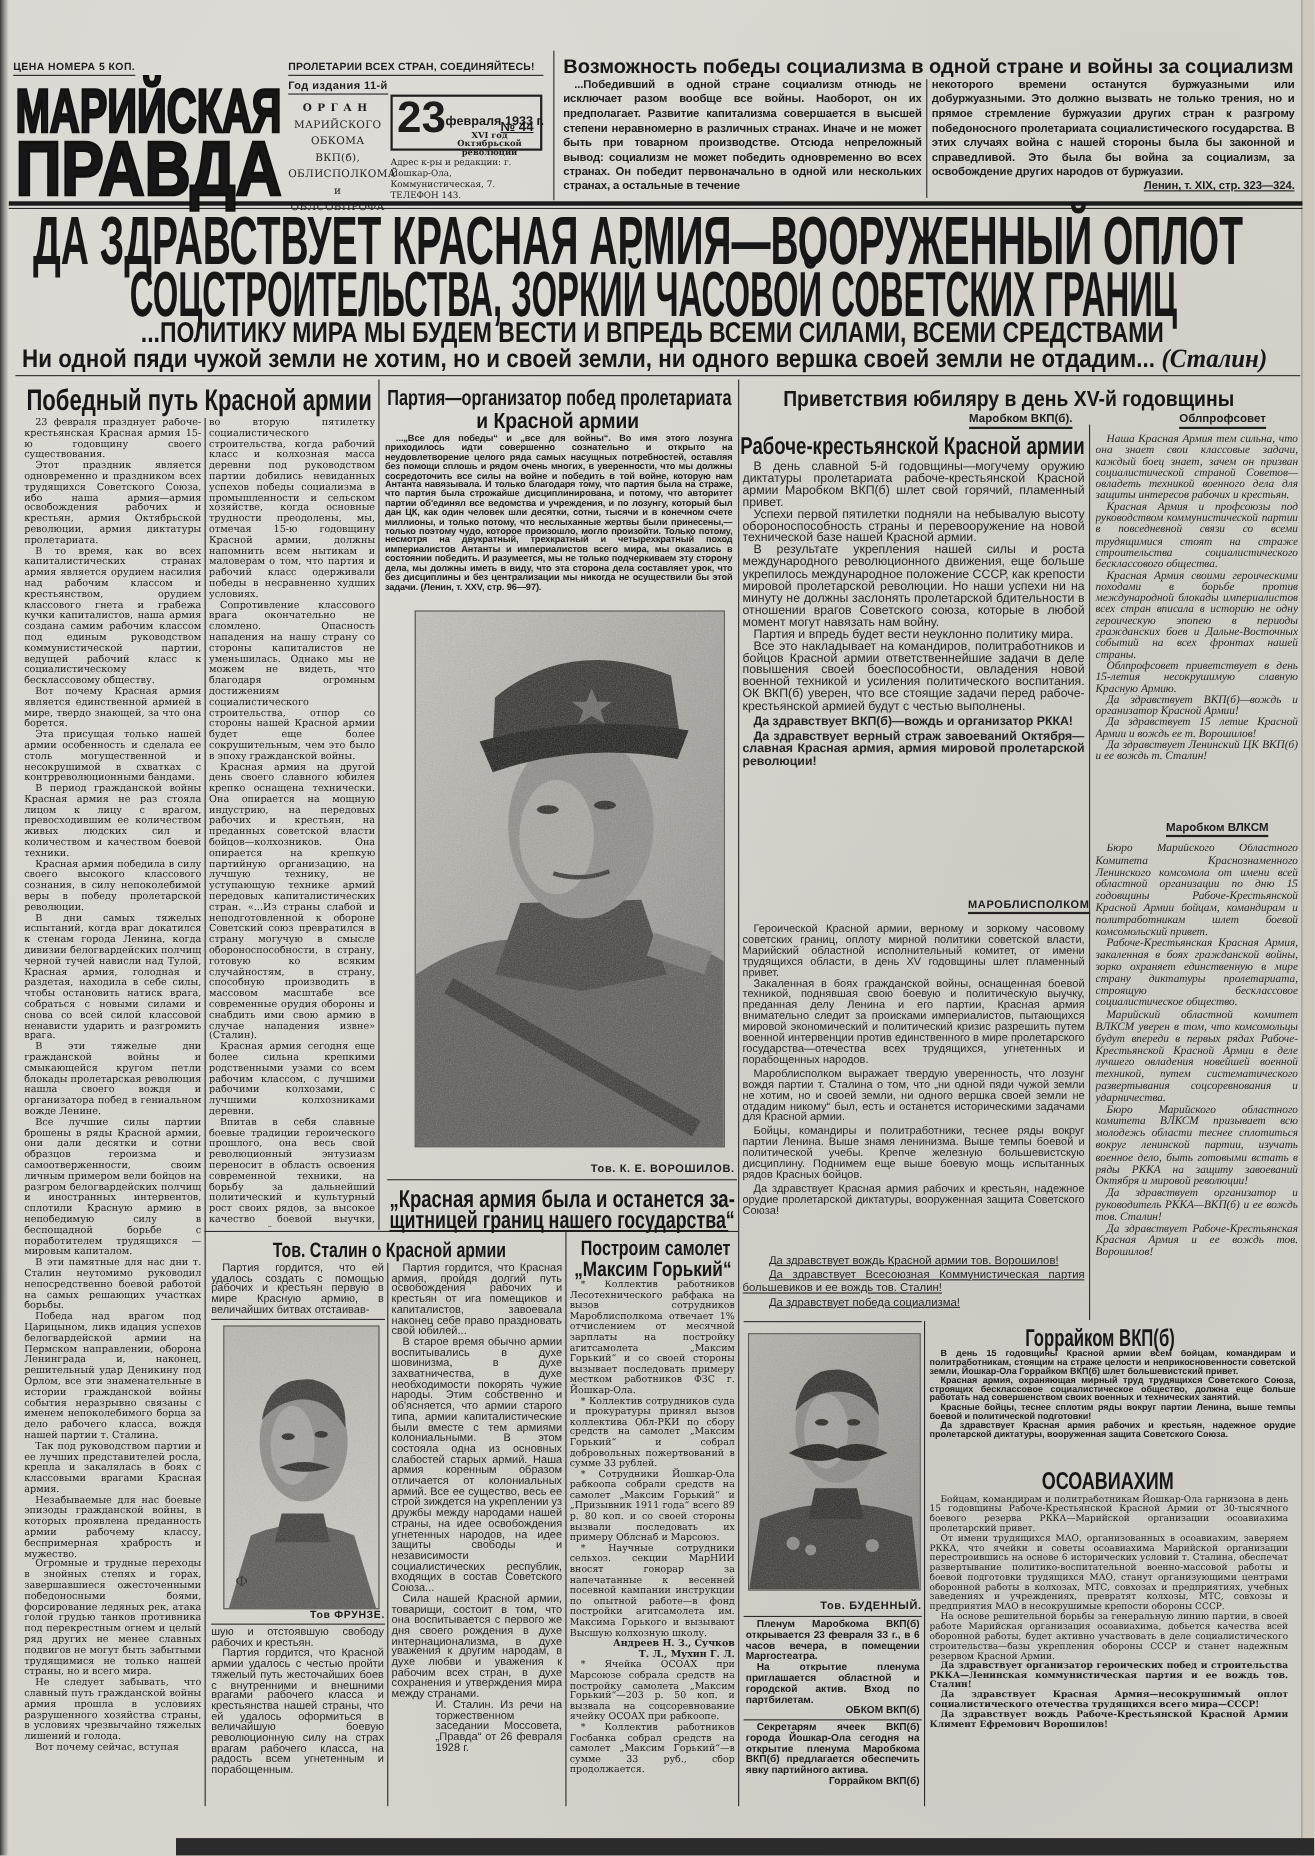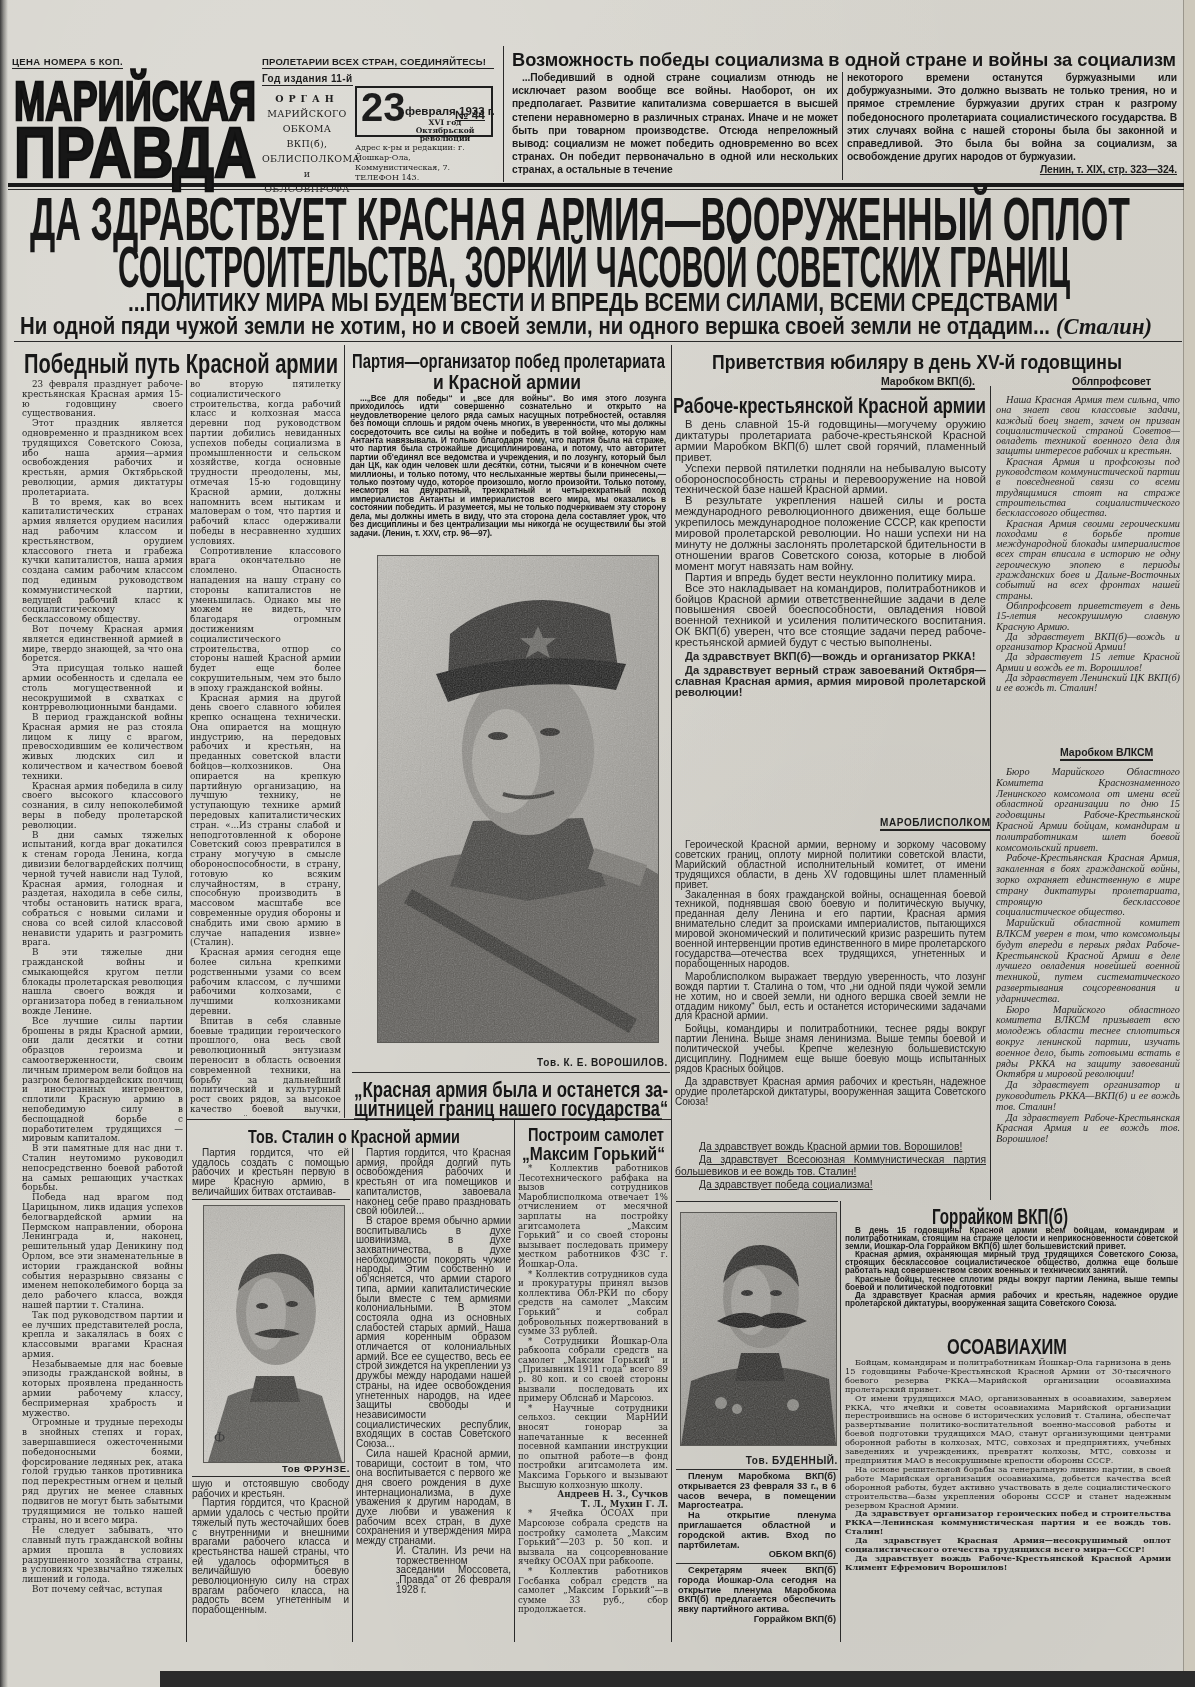--- a/index.html
+++ b/index.html
@@ -216,21 +216,21 @@
     <p>* Коллектив работников Госбанка собрал средств на самолет „Максим Горький“—в сумме 33 руб., сбор продолжается.</p>
   </div>
 
   <div class="vr" style="left:671px;top:345px;height:1297px;"></div>
 
   <div class="abs label-u" style="left:881px;top:375px;">Маробком ВКП(б).</div>
   <div class="abs label-u" style="left:1072px;top:375px;">Облпрофсовет</div>
   <div class="vr" style="left:990px;top:386px;height:814px;"></div>
 
   <div class="abs col sans-big" style="left:675px;top:419px;width:311px;height:398px;overflow:hidden;">
-    <p>В день славной 15-й годовщины—могучему оружию диктатуры пролетариата рабоче-крестьянской Красной армии Маробком ВКП(б) шлет свой горячий, пламенный привет.</p>
+    <p>В день славной 5-й годовщины—могучему оружию диктатуры пролетариата рабоче-крестьянской Красной армии Маробком ВКП(б) шлет свой горячий, пламенный привет.</p>
     <p>Успехи первой пятилетки подняли на небывалую высоту обороноспособность страны и перевооружение на новой технической базе нашей Красной армии.</p>
     <p>В результате укрепления нашей силы и роста международного революционного движения, еще больше укрепилось международное положение СССР, как крепости мировой пролетарской революции. Но наши успехи ни на минуту не должны заслонять пролетарской бдительности в отношении врагов Советского союза, которые в любой момент могут навязать нам войну.</p>
     <p>Партия и впредь будет вести неуклонно политику мира.</p>
     <p>Все это накладывает на командиров, политработников и бойцов Красной армии ответственнейшие задачи в деле повышения своей боеспособности, овладения новой военной техникой и усиления политического воспитания. ОК ВКП(б) уверен, что все стоящие задачи перед рабоче-крестьянской армией будут с честью выполнены.</p>
     <p class="b gap">Да здравствует ВКП(б)—вождь и организатор РККА!</p>
     <p class="b gap">Да здравствует верный страж завоеваний Октября—славная Красная армия, армия мировой пролетарской революции!</p>
   </div>
   <div class="abs label-u" style="left:880px;top:817px;font-size:10px;letter-spacing:.6px;">МАРОБЛИСПОЛКОМ</div>
   <div class="abs col sans-mid" style="left:675px;top:840px;width:311px;height:298px;overflow:hidden;">
     <p>Героической Красной армии, верному и зоркому часовому советских границ, оплоту мирной политики советской власти, Марийский областной исполнительный комитет, от имени трудящихся области, в день XV годовщины шлет пламенный привет.</p>

